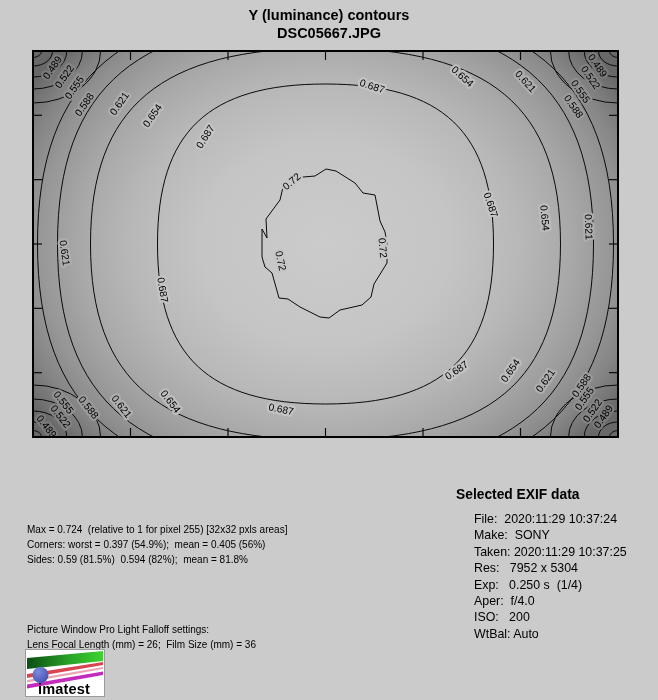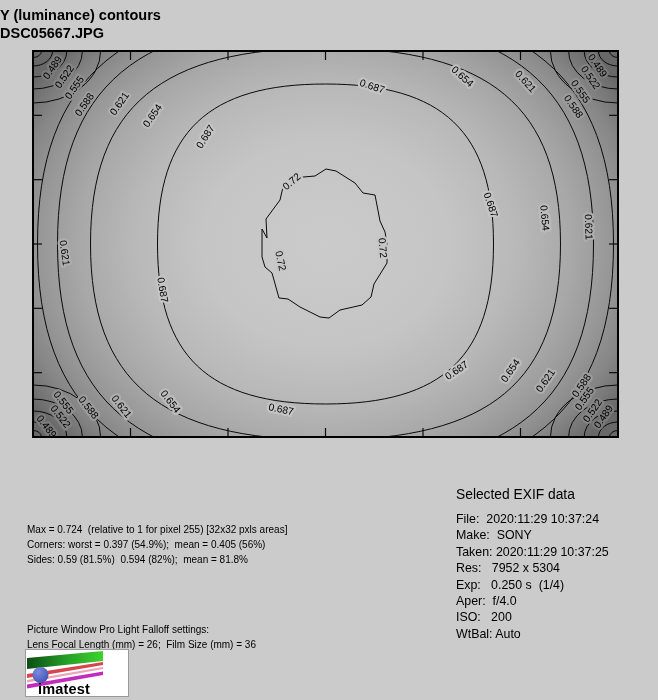--- a/index.html
+++ b/index.html
@@ -3,36 +3,36 @@
 <meta charset="utf-8">
 <style>
   html,body{margin:0;padding:0;}
   body{
     width:658px;height:700px;position:relative;overflow:hidden;
     background:#cbcbcb;
     font-family:"Liberation Sans", sans-serif;
     -webkit-font-smoothing:none;
   }
   .title-line{
-    position:absolute;left:0;width:658px;text-align:left;
+    position:absolute;left:0;width:658px;text-align:center;
     font-size:14.5px;font-weight:bold;color:#000;white-space:pre;
   }
   #title-1{top:7px;}
   #title-2{top:25px;}
   #plot-wrap{position:absolute;left:31px;top:49px;width:589px;height:390px;}
   #stats-block{
     position:absolute;left:27px;top:491px;color:#000;
     font-size:10px;line-height:15.3px;white-space:pre;
   }
   #stats-settings{margin-top:24px;}
   #exif-block{position:absolute;left:456px;top:487px;color:#000;}
-  #exif-header{font-size:13.8px;font-weight:normal;white-space:pre;}
-  #exif-entries{margin-top:9px;font-size:12.4px;line-height:16.4px;white-space:pre;}
+  #exif-header{font-size:13.8px;font-weight:bold;white-space:pre;}
+  #exif-entries{margin-top:9px;font-size:12.4px;line-height:16.4px;white-space:pre;margin-left:18px;}
   #logo{
-    position:absolute;left:25px;top:649px;width:104px;height:48px;
+    position:absolute;left:25px;top:649px;width:80px;height:48px;
     background:#fff;border:1px solid #9a9a9a;box-sizing:border-box;
   }
   .clabel{
     font-family:"Liberation Sans", sans-serif;
     font-size:10.2px;fill:#000;
     paint-order:stroke;stroke-width:4.6px;stroke-linejoin:round;
     text-anchor:middle;dominant-baseline:middle;
   }
 </style>
 </head>

